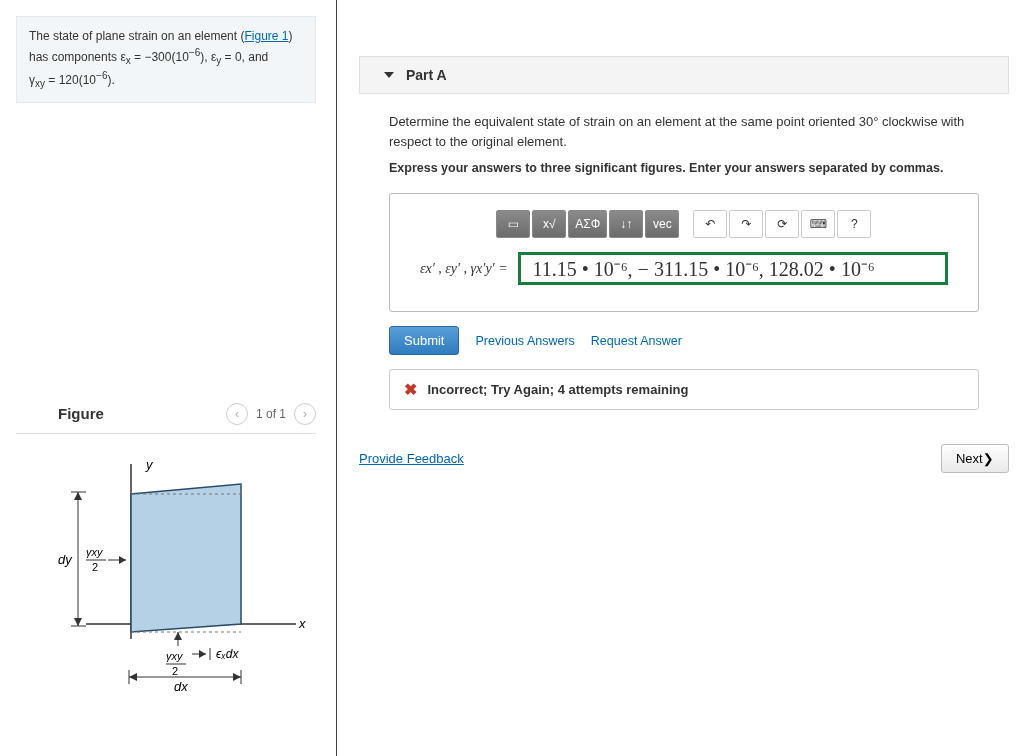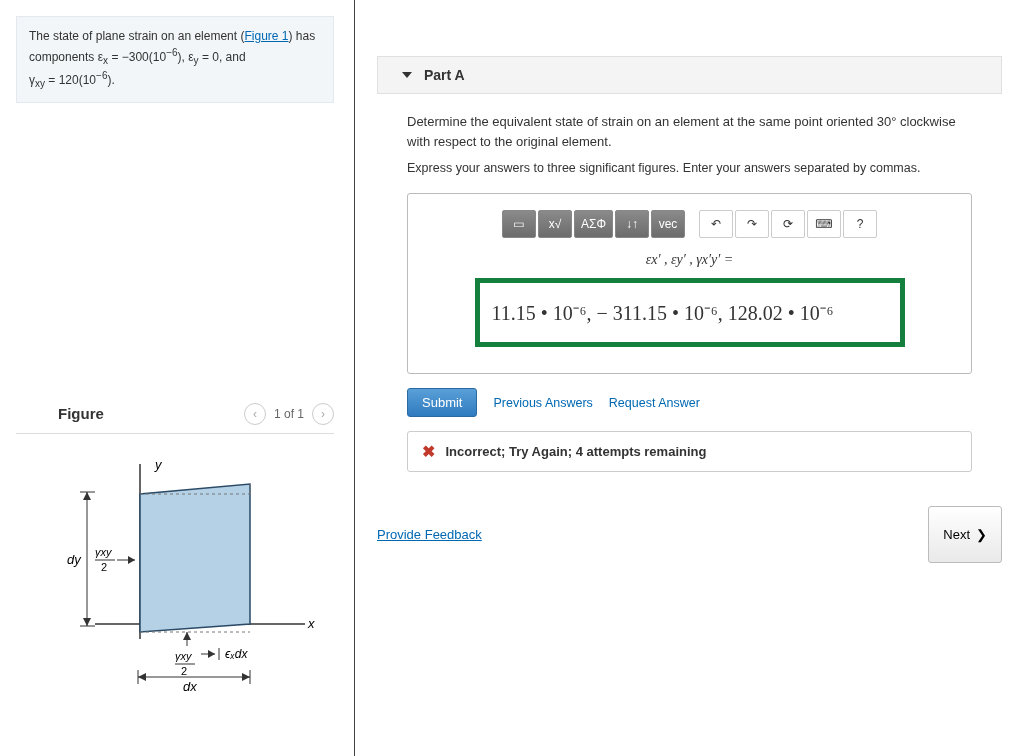--- a/index.html
+++ b/index.html
@@ -16,38 +16,38 @@
   .pager { display: flex; align-items: center; gap: 8px; font-size: 12px; color: #666; }
   .pager .pbtn { width: 22px; height: 22px; border: 1px solid #ccc; border-radius: 50%; display: flex; align-items: center; justify-content: center; color: #aaa; font-size: 12px; background: #fff; }
   .fig-body { border-top: 1px solid #ddd; padding-top: 20px; display: flex; justify-content: center; }
   .fig-svg { width: 300px; }
 
   .part-header { background: #f4f4f4; border: 1px solid #e0e0e0; padding: 10px 24px; display: flex; align-items: center; gap: 12px; margin-top: 40px; }
   .part-header .caret { width: 0; height: 0; border-left: 5px solid transparent; border-right: 5px solid transparent; border-top: 6px solid #333; }
   .part-header .ptitle { font-weight: bold; font-size: 14px; }
   .part-body { padding: 18px 30px 0 30px; }
   .stmt { font-size: 13px; color: #333; line-height: 1.5; }
-  .instr { font-weight: normal; font-size: 12.5px; margin-top: 10px; }
+  .instr { font-weight: bold; font-size: 12.5px; margin-top: 10px; }
   .answer-box { border: 1px solid #bbb; border-radius: 3px; margin-top: 18px; padding: 16px 30px 26px 30px; }
   .toolbar { display: flex; align-items: center; justify-content: center; gap: 2px; margin-bottom: 14px; }
   .tbtn { border: 1px solid #888; background: linear-gradient(#8a8a8a,#6c6c6c); color: #fff; font-size: 12px; height: 28px; min-width: 34px; display: flex; align-items: center; justify-content: center; padding: 0 6px; border-radius: 2px; }
   .tbtn.light { background: #fff; color: #333; border: 1px solid #ccc; }
   .tool-sep { width: 10px; }
-  .answer-line { display: flex; align-items: center; justify-content: center; gap: 10px; flex-direction: column; }
+  .answer-line { display: flex; align-items: center; justify-content: center; gap: 10px; }
   .answer-label { font-family: "Times New Roman", serif; font-style: italic; font-size: 14px; white-space: nowrap; }
-  .answer-field { border: 5px solid #15803d; padding: 16px 12px; font-family: "Times New Roman", serif; font-size: 20px; min-width: 430px; white-space: nowrap; }
+  .answer-field { border: 3px solid #15803d; padding: 0 12px; font-family: "Times New Roman", serif; font-size: 20px; min-width: 430px; white-space: nowrap; }
   .btnrow { margin-top: 14px; display: flex; align-items: center; gap: 16px; }
   .submit-btn { background: linear-gradient(#5aa0d8,#2f7bbf); color: #fff; border: 1px solid #2a6aa3; border-radius: 3px; padding: 6px 14px; font-size: 13px; font-weight: 500; }
   .linkish { color: #0068b3; font-size: 12.5px; text-decoration: none; text-align: center; }
   .feedback-box { border: 1px solid #ccc; border-radius: 3px; padding: 10px 14px; margin-top: 14px; display: flex; align-items: center; gap: 10px; }
   .xicon { color: #c0392b; font-weight: bold; font-size: 16px; }
   .fb-text { font-weight: bold; font-size: 13px; }
   .footer-row { display: flex; justify-content: space-between; align-items: center; margin-top: 34px; }
   .provide { color: #0068b3; text-decoration: underline; font-size: 13px; }
-  .next-btn { background: linear-gradient(#fff,#e9e9e9); border: 1px solid #bbb; border-radius: 3px; padding: 20px 14px; font-size: 13px; display: flex; align-items: center; gap: 6px; }
+  .next-btn { background: linear-gradient(#fff,#e9e9e9); border: 1px solid #bbb; border-radius: 3px; padding: 6px 14px; font-size: 13px; display: flex; align-items: center; gap: 0; }
   .icon-sm { font-size: 13px; }
 </style>
 </head>
 <body>
 
 <div class="wrap">
   <div class="left">
     <div class="problem-statement">
       <span>The state of plane strain on an element (</span><a href="#">Figure 1</a><span>) has components ε</span><span class="sub">x</span><span> = −300(10</span><span class="sup">−6</span><span>), ε</span><span class="sub">y</span><span> = 0, and</span><br>
       <span>γ</span><span class="sub">xy</span><span> = 120(10</span><span class="sup">−6</span><span>).</span>

